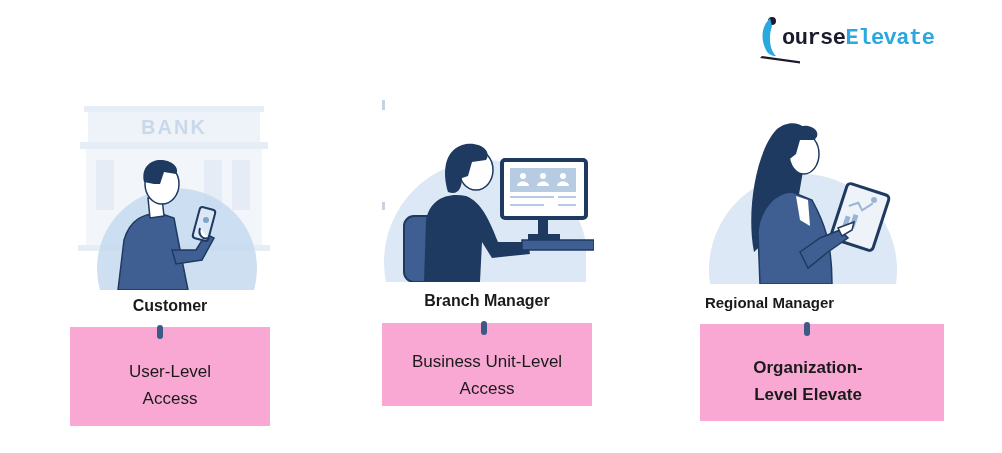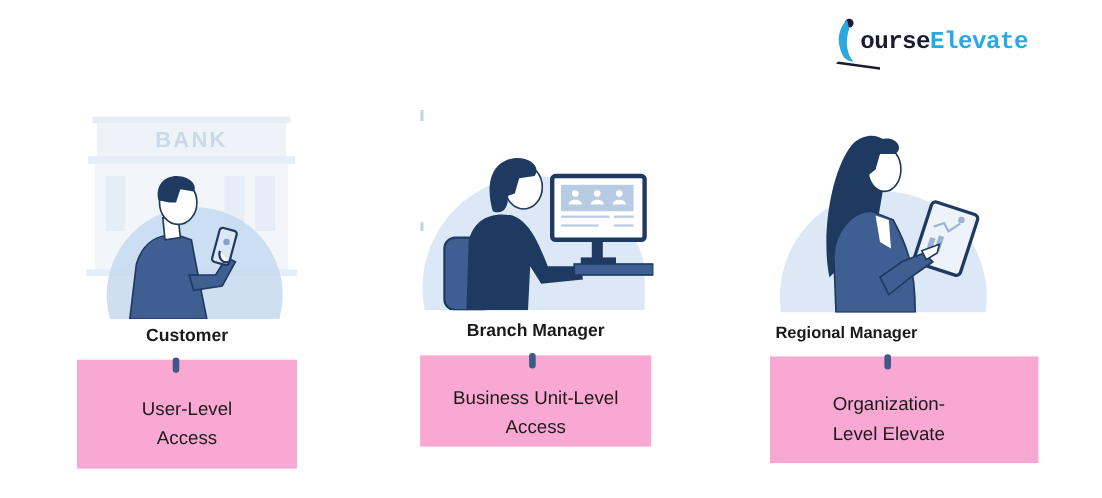--- a/index.html
+++ b/index.html
@@ -143,18 +143,18 @@
     <circle cx="174" cy="108" r="3" fill="#9ab4d6"></circle>
     <rect x="146" y="128" width="5" height="10" transform="rotate(18 160 125)" fill="#9ab4d6"></rect>
     <rect x="153" y="124" width="5" height="14" transform="rotate(18 160 125)" fill="#9ab4d6"></rect>
 
     <path d="M100 160 L120 146 L140 138 L148 146 L128 160 L108 176 Z" fill="#3f5f92" stroke="#1f3a60" stroke-width="1.5"></path>
     <path d="M138 136 L154 130 L152 138 L142 144 Z" fill="#ffffff" stroke="#1f3a60" stroke-width="1.5"></path>
   </svg>
 </div>
 <div class="role-label" style="left:662px;width:215px;top:294px;font-size:15px;">Regional Manager</div>
 <div class="access-box" style="left:700px;top:324px;width:244px;height:97px;justify-content:flex-start;">
-  <div style="margin-top:17px;margin-left:38px;width:140px;">
+  <div style="margin-top:17px;margin-left:38px;width:140px;font-weight:bold;">
     <span>Organization-</span>
     <span>Level Elevate</span>
   </div>
 </div>
 <div class="connector" style="left:804px;top:322px;"></div>
 
 </body></html>

